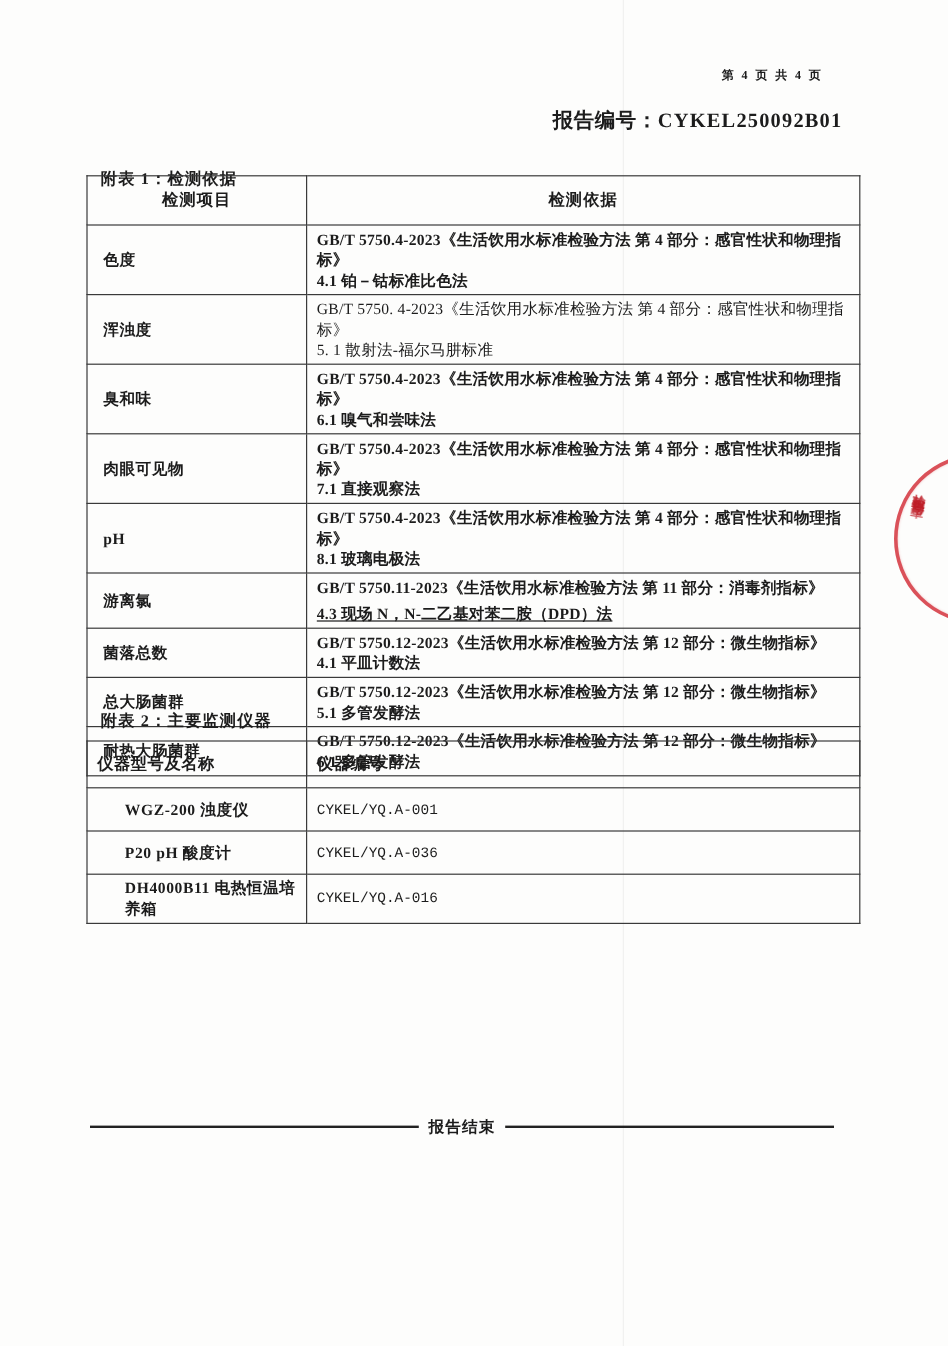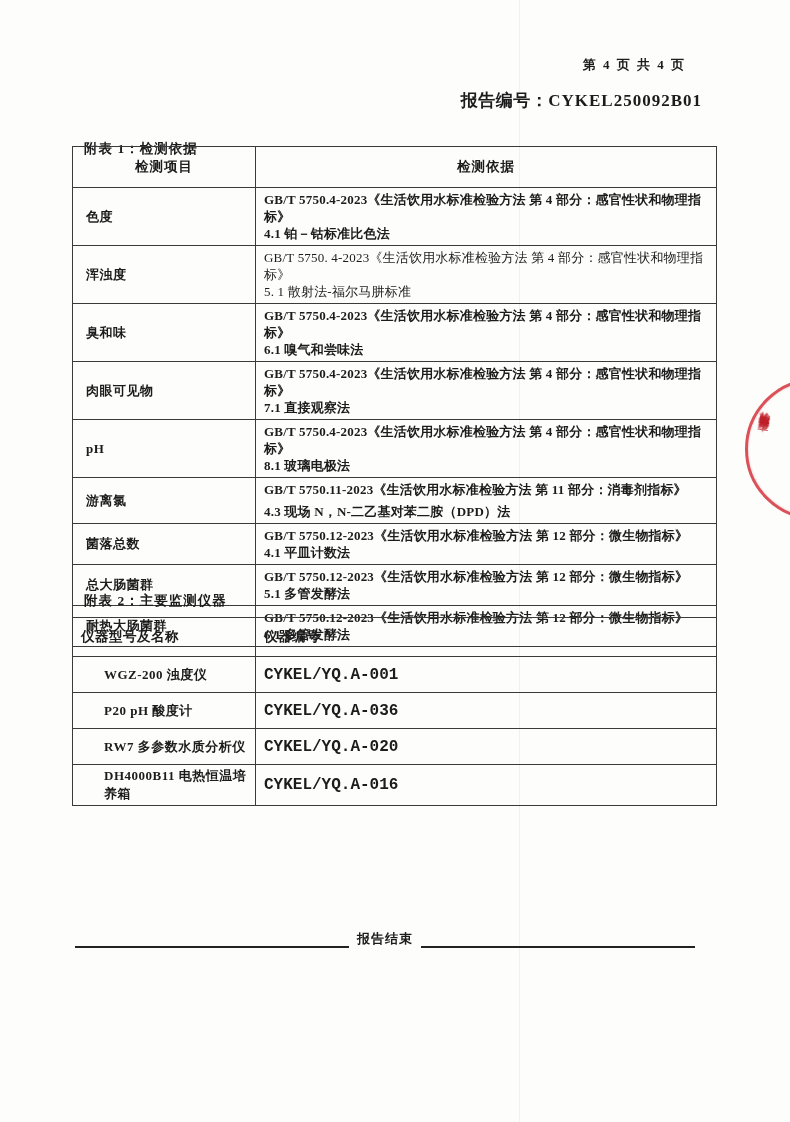--- a/index.html
+++ b/index.html
@@ -12,21 +12,21 @@
     font-family:"Liberation Serif","DejaVu Serif",serif;
     color:#1c1c1c;
   }
   .fold-line{
     position:absolute;top:0;left:519px;width:1px;height:100%;
     background:rgba(100,100,100,0.08);
   }
   
   .page-indicator{
     position:absolute;top:56px;right:104px;
-    font-size:13px;font-weight:600;letter-spacing:2px;
+    font-size:10px;font-weight:600;letter-spacing:2px;
   }
   .report-no-line{
     position:absolute;top:89px;right:88px;
     font-size:17px;font-weight:700;letter-spacing:.5px;
     white-space:nowrap;
   }
   .report-no-line .num{font-family:"Liberation Serif","DejaVu Serif",serif;letter-spacing:1px;}
   
   .tbl-title{position:absolute;left:84px;font-size:13.5px;font-weight:700;letter-spacing:1px;margin-top:16px;}
   #t1-title{top:124px;}
@@ -46,32 +46,32 @@
   #table1 thead th{height:36px;text-align:center;font-size:13.5px;letter-spacing:1px;}
   #table1 col.c1,#table2 col.c1{width:183px;}
   #table1 td.item{padding-left:13px;font-weight:700;letter-spacing:.5px;}
   #table1 td.basis{padding-top:3px;padding-bottom:3px;vertical-align:middle;}
   #table1 .l1,#table1 .l2{line-height:17px;font-weight:700;letter-spacing:.2px;}
   #table1 .regular .l1,#table1 .regular .l2{font-weight:400;}
   #table1 tbody tr{height:38px;}
   #table1 tbody tr:nth-child(2){height:39px;}
   #table1 tbody tr:nth-child(5){height:39px;}
   #table1 tbody tr:nth-child(6){height:41px;}
-  #table1 tbody tr:nth-child(6) .l2{margin-top:5px;}
+  #table1 tbody tr:nth-child(6) .l2{margin-top:5px;text-decoration:underline;}
   #table1 tbody tr:nth-child(8){height:39px;}
   #table1 tbody tr:nth-child(10){height:45px;}
   #table1 tbody tr:nth-child(10) .l2{margin-top:8px;}
   #table2 thead th{height:34px;text-align:left;font-size:13.5px;letter-spacing:.5px;}
   #table2 tbody tr{height:36px;}
   #table2 td.model{padding-left:31px;font-weight:700;letter-spacing:.5px;}
-  #table2 td.serial{font-family:"Liberation Mono","DejaVu Sans Mono",monospace;font-size:16px;font-weight:700;margin-top:20px;}
+  #table2 td.serial{font-family:"Liberation Mono","DejaVu Sans Mono",monospace;font-size:12px;font-weight:400;margin-top:20px;}
   
   .footer{
     position:absolute;left:75px;top:930px;width:620px;
-    display:flex;align-items:flex-end;
+    display:flex;align-items:center;
   }
   .footer .rule{flex:1;height:2px;background:#222;}
   .footer .footer-text{
     margin:0 8px;font-size:13px;font-weight:700;letter-spacing:1px;white-space:nowrap;
   }
   
   .stamp-ring{
     position:absolute;left:745px;top:378px;width:136px;height:136px;
     border-radius:50%;
     border:3.5px solid rgba(208,32,42,0.78);
@@ -196,24 +196,20 @@
     <tbody>
       <tr>
         <td class="model">WGZ-200 浊度仪</td>
         <td class="serial">CYKEL/YQ.A-001</td>
       </tr>
       <tr>
         <td class="model">P20 pH 酸度计</td>
         <td class="serial">CYKEL/YQ.A-036</td>
       </tr>
       <tr>
-        <td class="model">RW7 多参数水质分析仪</td>
-        <td class="serial">CYKEL/YQ.A-020</td>
-      </tr>
-      <tr>
         <td class="model">DH4000B11 电热恒温培养箱</td>
         <td class="serial">CYKEL/YQ.A-016</td>
       </tr>
     </tbody>
   </table>
 
   <div class="footer">
     <div class="rule"></div>
     <div class="footer-text">报告结束</div>
     <div class="rule"></div>

